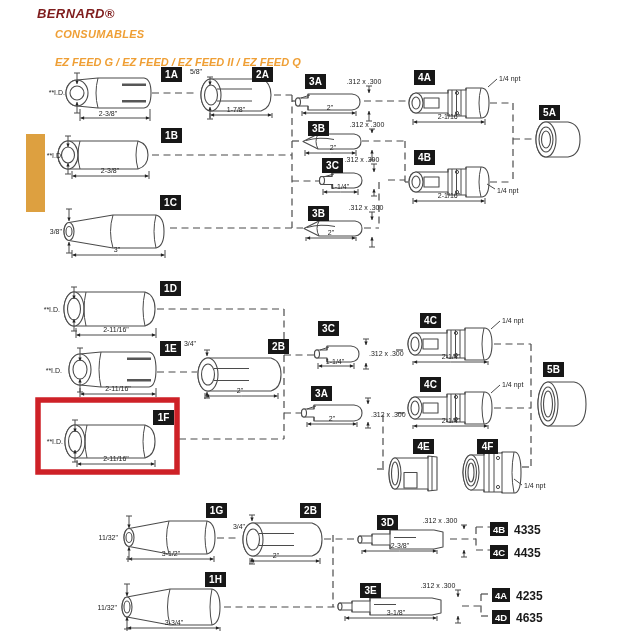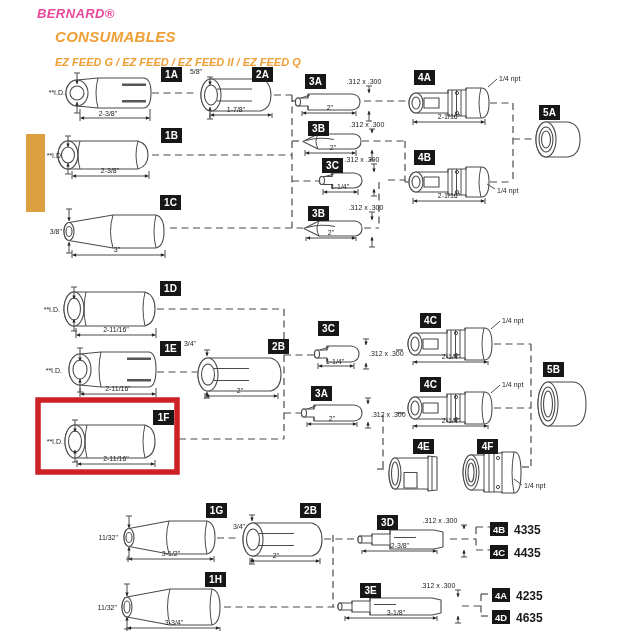--- a/index.html
+++ b/index.html
@@ -1,23 +1,23 @@
 <!DOCTYPE html>
 <html><head>
 <meta charset="utf-8">
 <style>
   html,body{margin:0;padding:0}
   body{width:640px;height:640px;position:relative;background:#fff;overflow:hidden;
        font-family:"Liberation Sans",sans-serif}
   .hdrbar{position:absolute;left:25px;top:2px;width:587px;height:24px;
           background:linear-gradient(90deg,#e7a140 0%,#f0bd74 30%,#f7e0b4 72%,#ecc археoc 90%,#eccb92 100%)}
   .brand{position:absolute;left:37px;top:6px;font-style:italic;font-weight:bold;
-         font-size:13px;color:#ec4899;letter-spacing:.4px}
+         font-size:13px;color:#7f1d1d;letter-spacing:.4px}
   .sub{position:absolute;left:55px;font-style:italic;font-weight:bold;color:#ef9f35}
-  .sub1{top:28px;font-size:15px;letter-spacing:.3px}
+  .sub1{top:28px;font-size:11px;letter-spacing:.3px}
   .sub2{top:56px;font-size:11px}
   .obar{position:absolute;left:26px;top:134px;width:19px;height:78px;background:#dda040}
   svg{position:absolute;left:0;top:0}
   .ol{fill:#fff;stroke:#4b4b4b;stroke-width:1.1;stroke-linejoin:round}
   .ln{fill:none;stroke:#4b4b4b;stroke-width:1}
   .dsh{fill:none;stroke:#4b4b4b;stroke-width:1.2;stroke-dasharray:7 4.5}
   .dim{font-size:7px;fill:#222}
   .chipt{font-size:10px;font-weight:bold;fill:#fff}
   .pnt{font-size:9.5px;font-weight:bold;fill:#fff}
   .pn{font-size:12px;font-weight:bold;fill:#1a1a1a}

